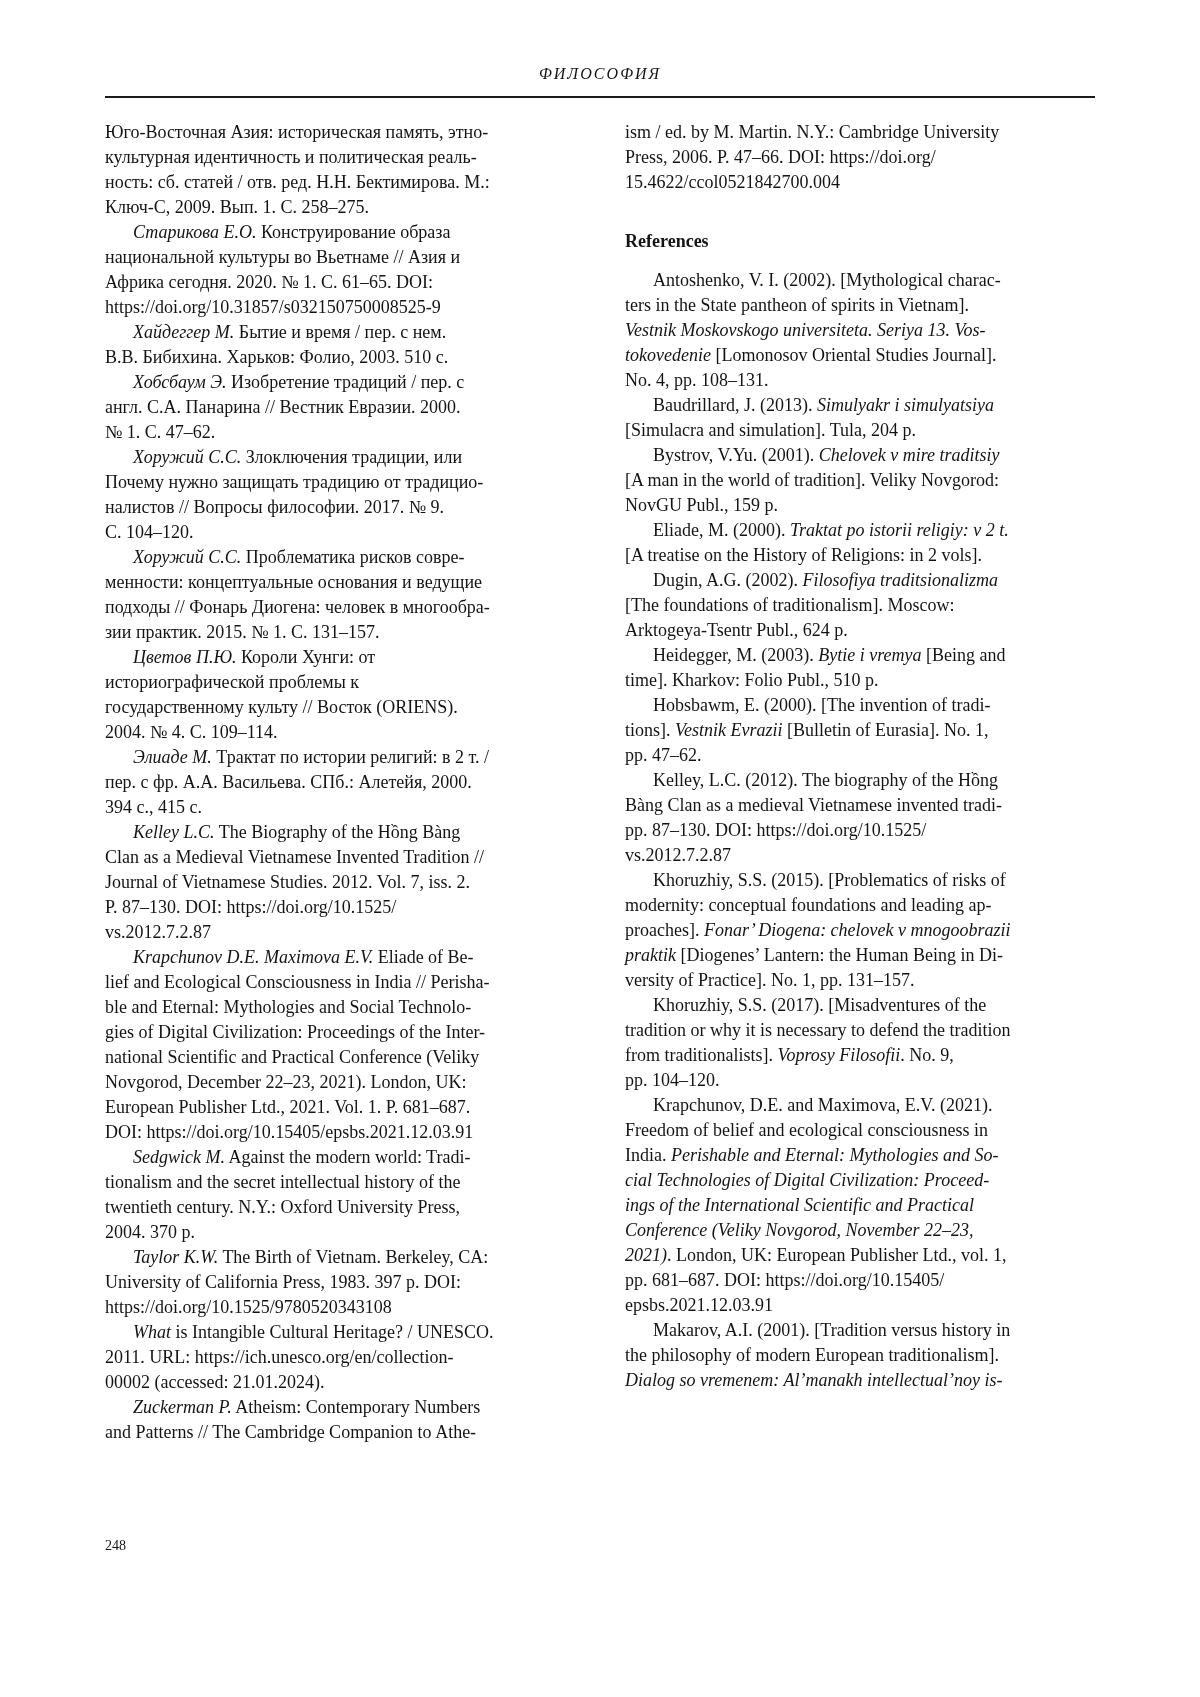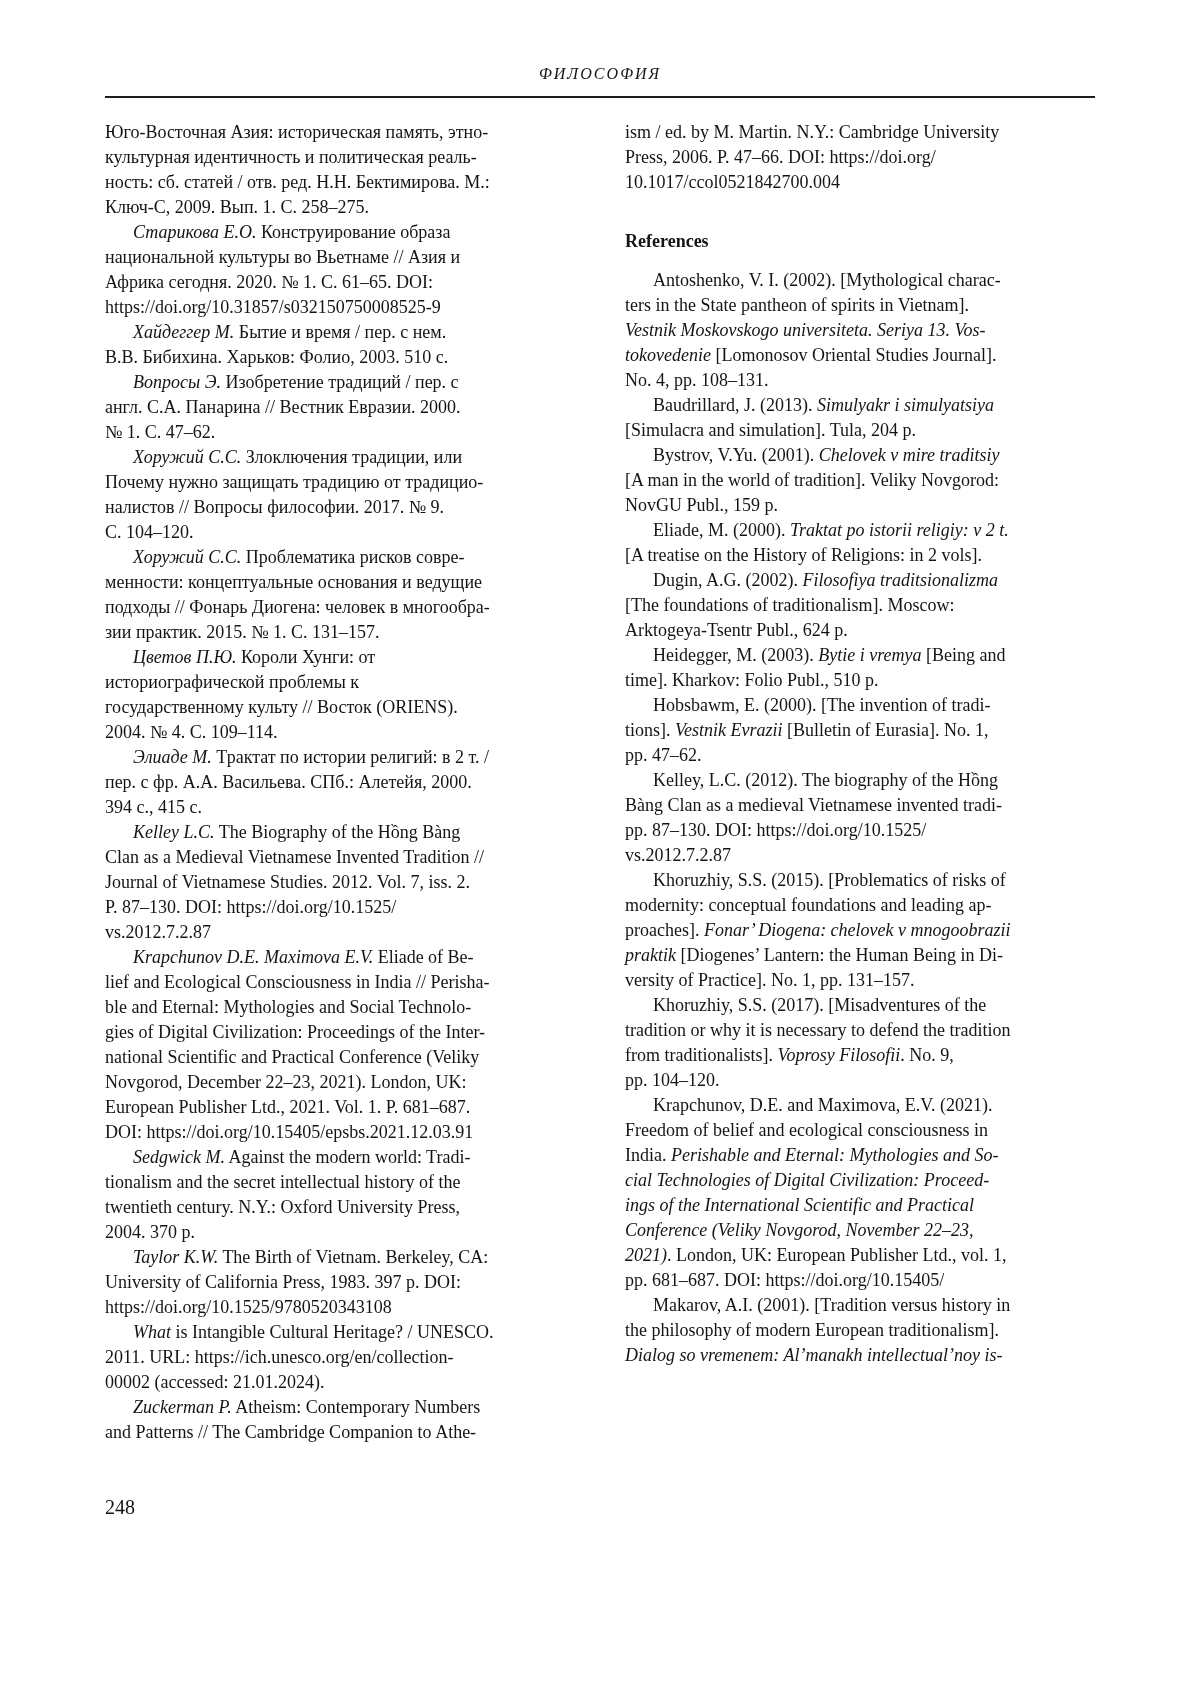--- a/index.html
+++ b/index.html
@@ -42,23 +42,23 @@
     height: 25px;
   }
   .first-line { padding-left: 28px; }
   .it { font-style: italic; }
   .bd { font-weight: bold; }
   .heading {
     font-weight: bold;
     margin: 34px 0 14px 0;
   }
   .page-number {
-    font-size: 20px;
+    font-size: 14px;
     line-height: 25px;
-    margin-top: 50px;
+    margin-top: 88px;
   }
 </style>
 </head>
 <body>
 
 <div class="page">
   <header>
     <div class="running-head">ФИЛОСОФИЯ</div>
     <hr class="head-rule">
   </header>
@@ -75,21 +75,21 @@
           <div class="line first-line"><span class="it">Старикова Е.О.</span><span> Конструирование образа</span></div>
           <div class="line"><span>национальной культуры во Вьетнаме // Азия и</span></div>
           <div class="line"><span>Африка сегодня. 2020. № 1. С. 61–65. DOI:</span></div>
           <div class="line"><span>https://doi.org/10.31857/s032150750008525-9</span></div>
         </div>
         <div class="para">
           <div class="line first-line"><span class="it">Хайдеггер М.</span><span> Бытие и время / пер. с нем.</span></div>
           <div class="line"><span>В.В. Бибихина. Харьков: Фолио, 2003. 510 с.</span></div>
         </div>
         <div class="para">
-          <div class="line first-line"><span class="it">Вопросы Э.</span><span> Изобретение традиций / пер. с</span></div>
+          <div class="line first-line"><span class="it">Хобсбаум Э.</span><span> Изобретение традиций / пер. с</span></div>
           <div class="line"><span>англ. С.А. Панарина // Вестник Евразии. 2000.</span></div>
           <div class="line"><span>№ 1. С. 47–62.</span></div>
         </div>
         <div class="para">
           <div class="line first-line"><span class="it">Хоружий С.С.</span><span> Злоключения традиции, или</span></div>
           <div class="line"><span>Почему нужно защищать традицию от традицио-</span></div>
           <div class="line"><span>налистов // Вопросы философии. 2017. № 9.</span></div>
           <div class="line"><span>С. 104–120.</span></div>
         </div>
         <div class="para">
@@ -144,21 +144,21 @@
         </div>
         <div class="para">
           <div class="line first-line"><span class="it">Zuckerman P.</span><span> Atheism: Contemporary Numbers</span></div>
           <div class="line"><span>and Patterns // The Cambridge Companion to Athe-</span></div>
         </div>
       </div>
     <div class="col">
         <div class="para">
           <div class="line"><span>ism / ed. by M. Martin. N.Y.: Cambridge University</span></div>
           <div class="line"><span>Press, 2006. P. 47–66. DOI: https://doi.org/</span></div>
-          <div class="line"><span>10.1017/ccol0521842700.004</span></div>
+          <div class="line"><span>15.4622/ccol0521842700.004</span></div>
         </div>
         <div class="para heading">
           <div class="line"><span class="bd">References</span></div>
         </div>
         <div class="para">
           <div class="line first-line"><span>Antoshenko, V. I. (2002). [Mythological charac-</span></div>
           <div class="line"><span>ters in the State pantheon of spirits in Vietnam].</span></div>
           <div class="line"><span class="it">Vestnik Moskovskogo universiteta. Seriya 13. Vos-</span></div>
           <div class="line"><span class="it">tokovedenie</span><span> [Lomonosov Oriental Studies Journal].</span></div>
           <div class="line"><span>No. 4, pp. 108–131.</span></div>
@@ -211,20 +211,21 @@
         </div>
         <div class="para">
           <div class="line first-line"><span>Krapchunov, D.E. and Maximova, E.V. (2021).</span></div>
           <div class="line"><span>Freedom of belief and ecological consciousness in</span></div>
           <div class="line"><span>India. </span><span class="it">Perishable and Eternal: Mythologies and So-</span></div>
           <div class="line"><span class="it">cial Technologies of Digital Civilization: Proceed-</span></div>
           <div class="line"><span class="it">ings of the International Scientific and Practical</span></div>
           <div class="line"><span class="it">Conference (Veliky Novgorod, November 22–23,</span></div>
           <div class="line"><span class="it">2021)</span><span>. London, UK: European Publisher Ltd., vol. 1,</span></div>
           <div class="line"><span>pp. 681–687. DOI: https://doi.org/10.15405/</span></div>
+          <div class="line"><span>epsbs.2021.12.03.91</span></div>
         </div>
         <div class="para">
           <div class="line first-line"><span>Makarov, A.I. (2001). [Tradition versus history in</span></div>
           <div class="line"><span>the philosophy of modern European traditionalism].</span></div>
           <div class="line"><span class="it">Dialog so vremenem: Al’manakh intellectual’noy is-</span></div>
         </div>
       </div>
   </main>
 
   <footer>

